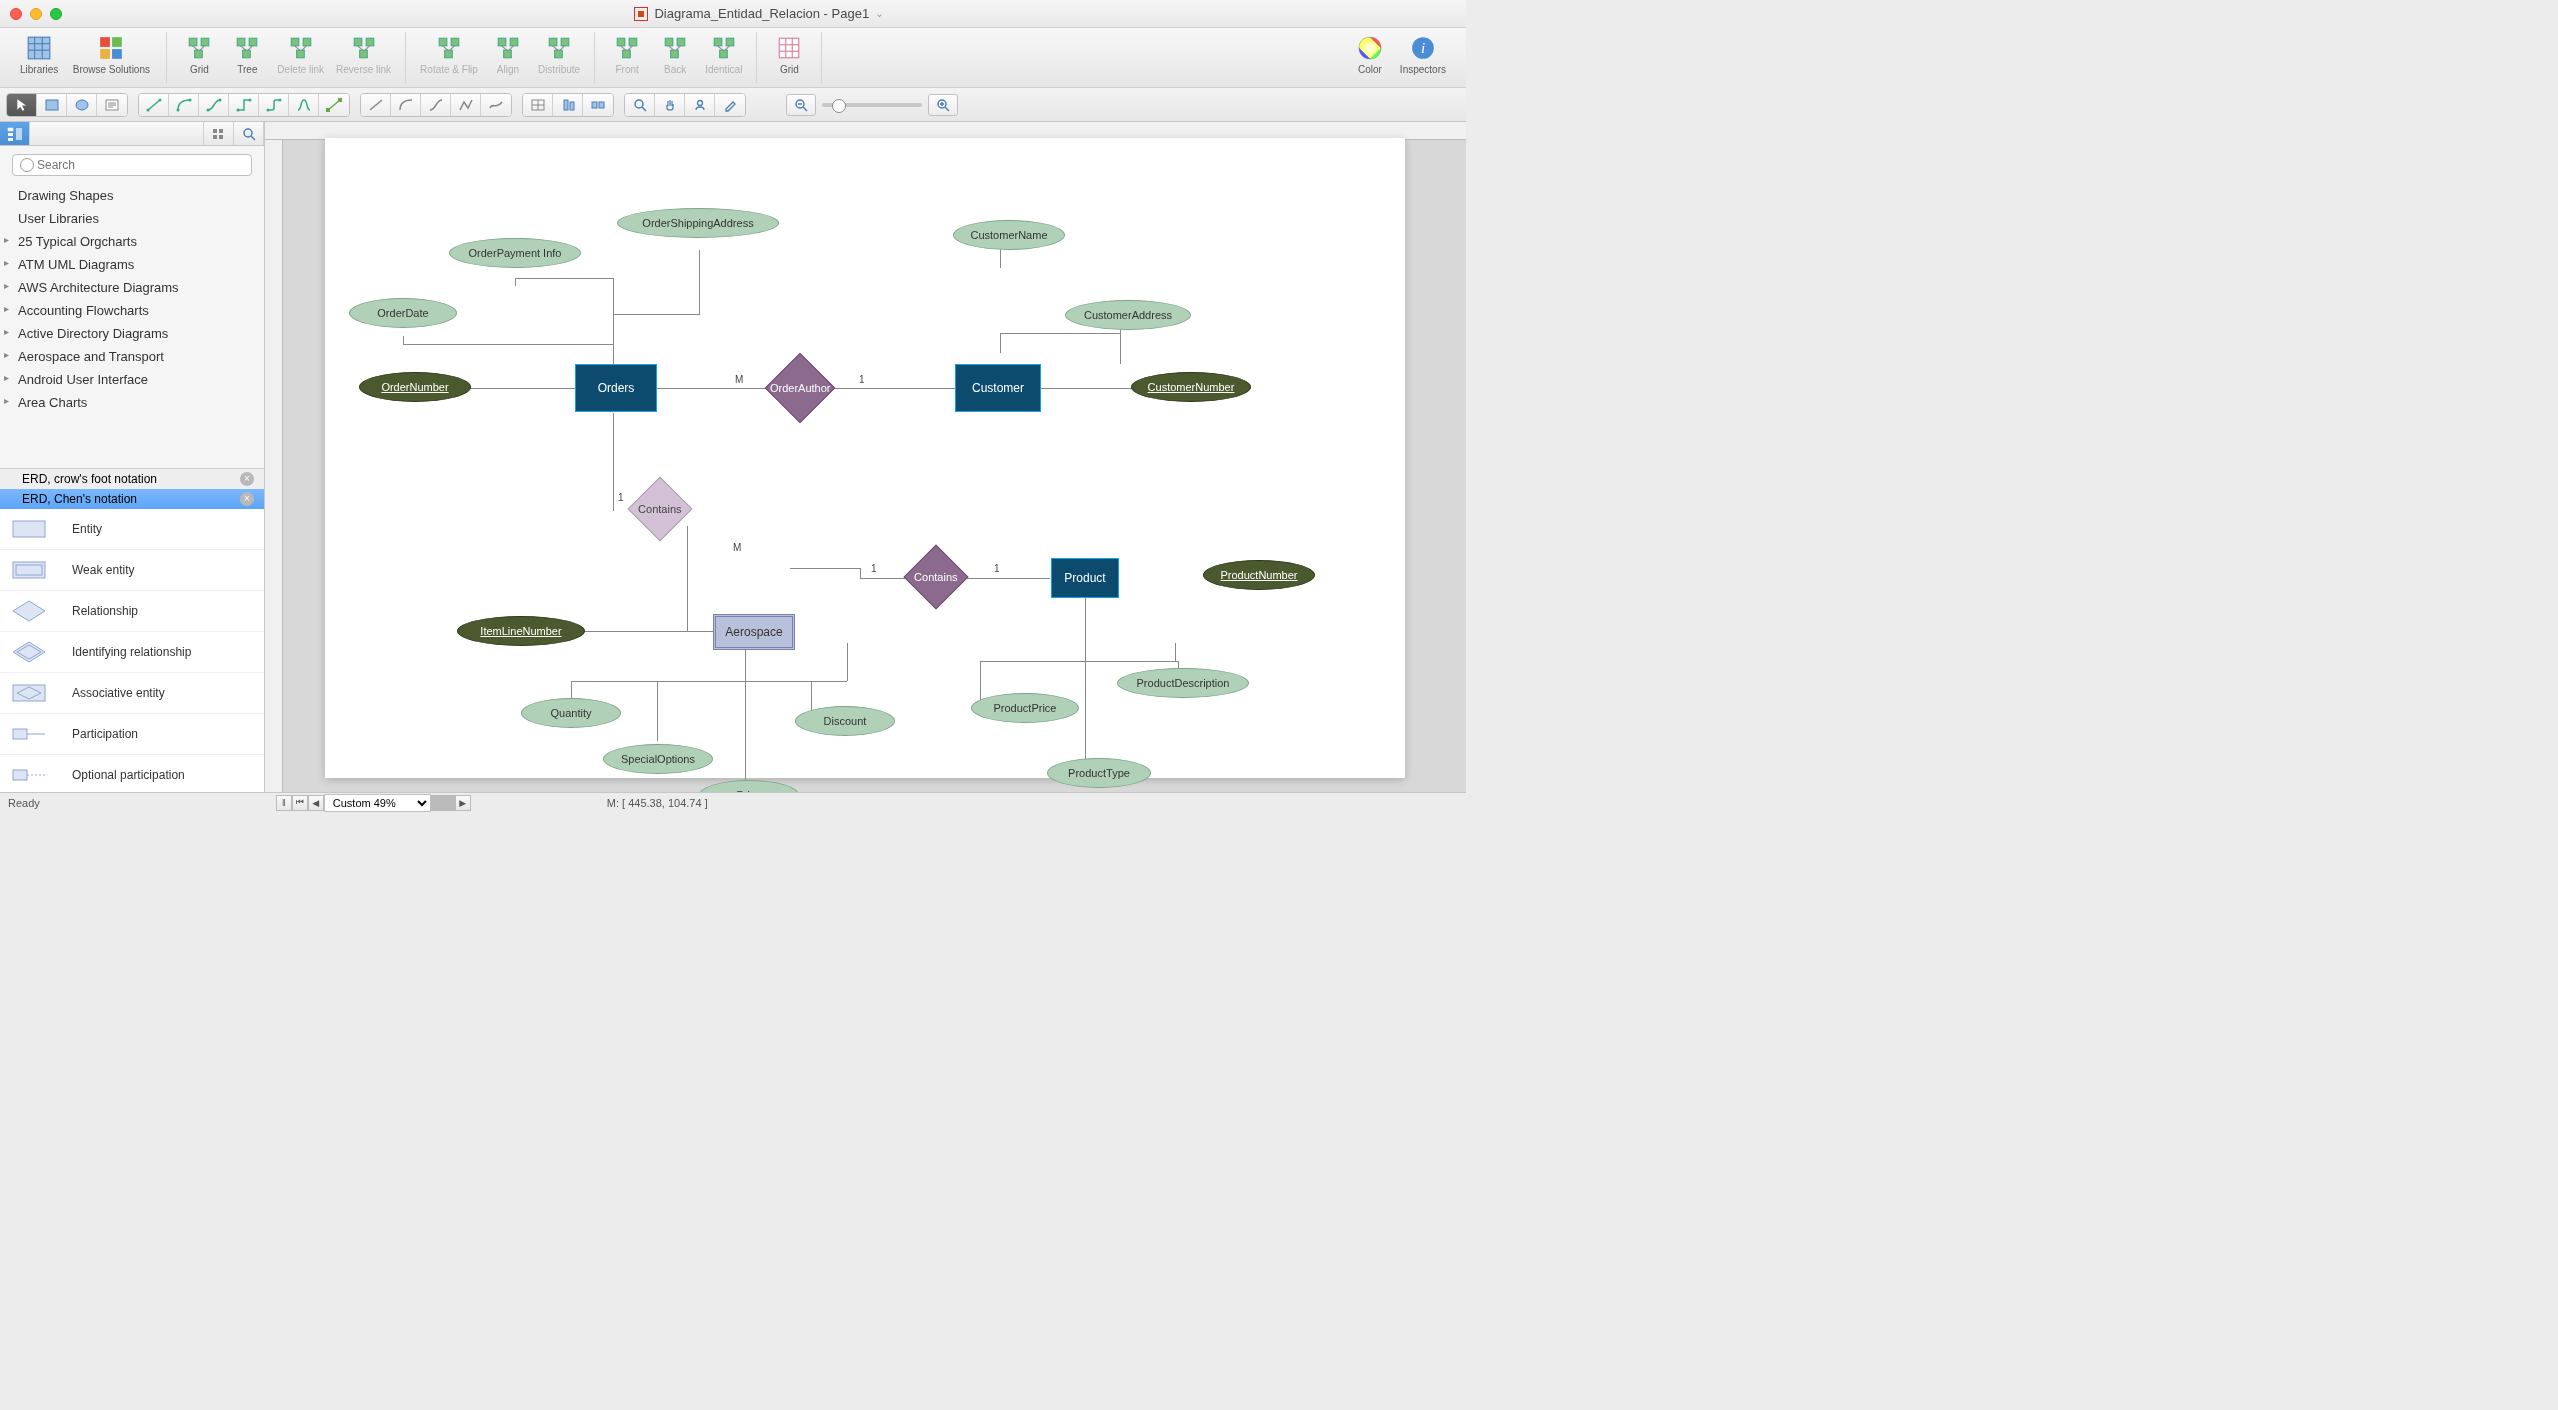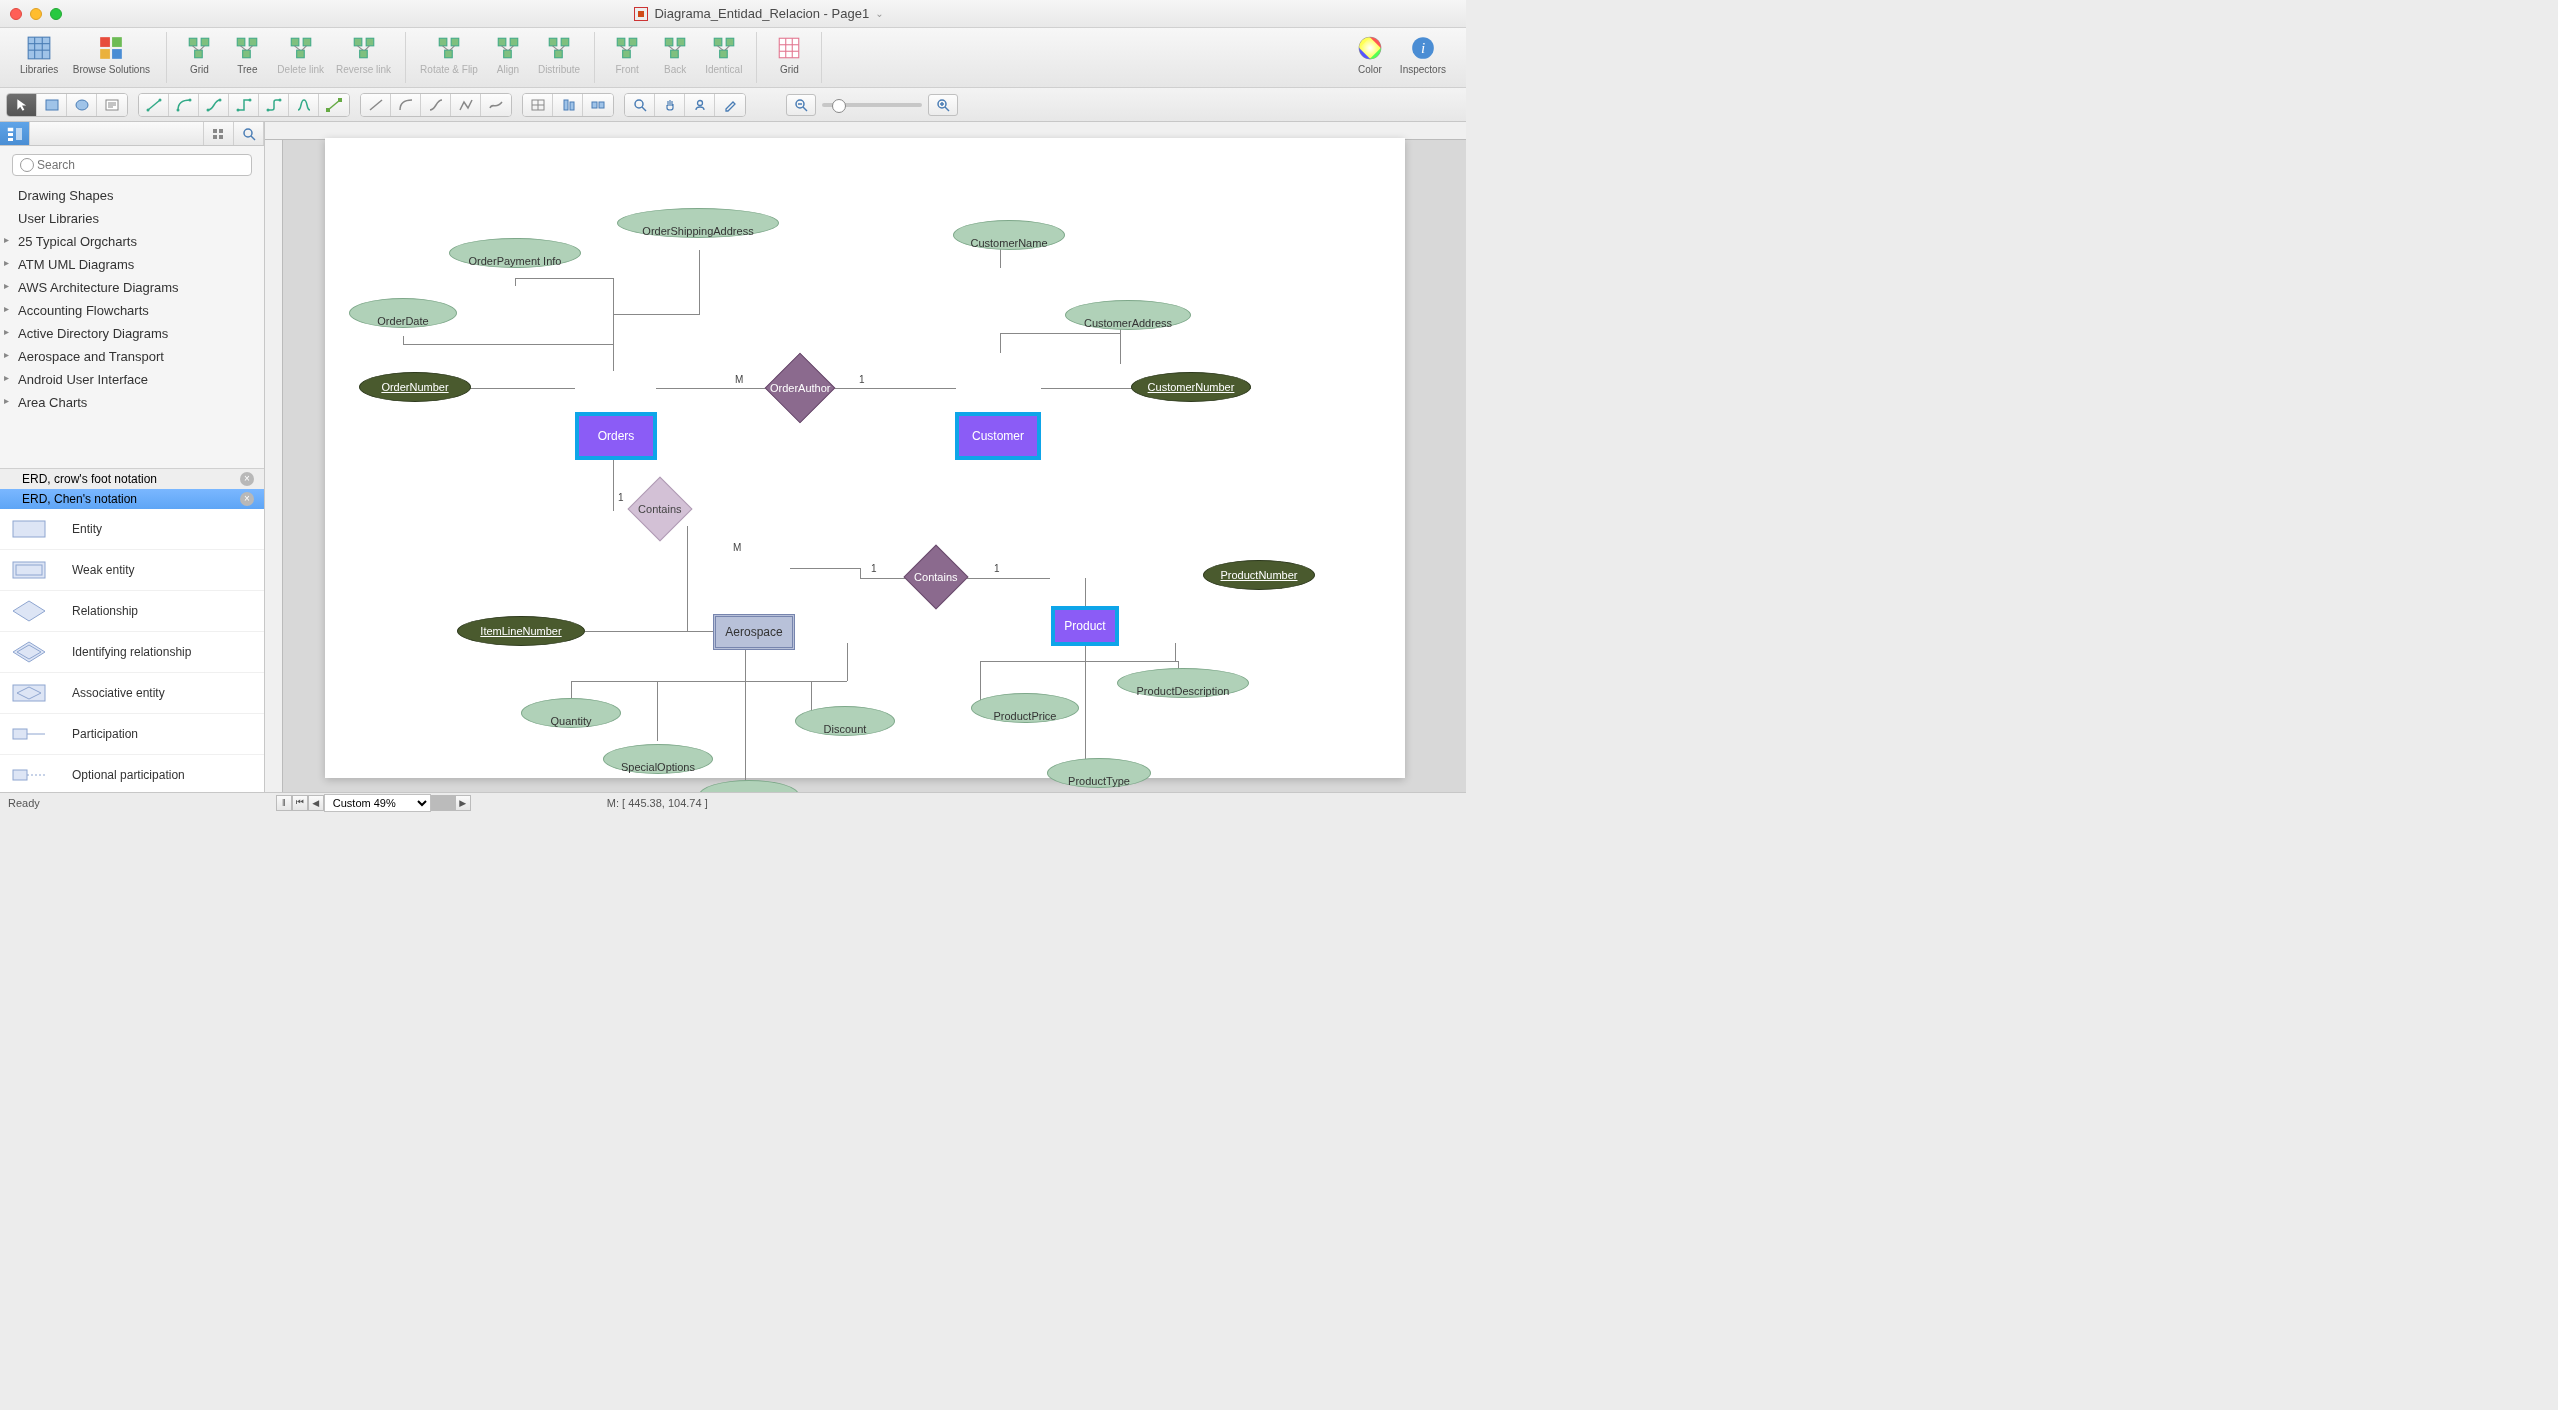--- a/index.html
+++ b/index.html
@@ -47,28 +47,28 @@
 .sub-lib .x { width:14px; height:14px; border-radius:50%; background:#b8b8b8; color:#fff; font-size:10px; text-align:center; line-height:14px; }
 .sub-lib.active { background: linear-gradient(#7ab7ff,#5ea5f5); }
 .shape-list { flex: 1; overflow: auto; background:#fff; }
 .shape-row { display:flex; align-items:center; gap:24px; padding:6px 10px; border-bottom:1px solid #f0f0f0; }
 .shape-thumb { width:38px; height:28px; display:flex; align-items:center; justify-content:center; }
 .shape-label { font-size:12px; color:#333; }
 .canvas-area { flex: 1; position: relative; background: #d8d8d8; overflow: auto; }
 .ruler-h { position:absolute; top:0; left:0; right:0; height:18px; background:#f0f0f0; border-bottom:1px solid #bbb; }
 .ruler-v { position:absolute; top:18px; left:0; bottom:0; width:18px; background:#f0f0f0; border-right:1px solid #bbb; }
 .page { position:absolute; left:60px; top:16px; width:1080px; height:640px; background:#fff; box-shadow: 0 2px 8px rgba(0,0,0,0.2); }
-.ent { position:absolute; background:#8b5cf6; color:#fff; font-size:12px; display:flex; align-items:center; justify-content:center; border:4px solid #0ea5e9;margin-top:48px; }
+.ent { position:absolute; background:#0c4a6e; color:#fff; font-size:12px; display:flex; align-items:center; justify-content:center; border:1px solid #0ea5e9; }
 .went { position:absolute; background:#b8c1d9; color:#333; border:3px double #7785ae; font-size:12px; display:flex; align-items:center; justify-content:center; }
 .rel { position:absolute; transform: rotate(45deg); font-size:11px; display:flex; align-items:center; justify-content:center; }
 .rel.purple { background:#8b6a8e; color:#fff; border:1px solid #6b4d6e; }
 .rel.light { background:#d3c1d6; color:#444; border:1px solid #b09bb4; }
 .rel span { transform: rotate(-45deg); white-space:nowrap; }
 .attr { position:absolute; border-radius:50%; display:flex; align-items:center; justify-content:center; font-size:11px; }
-.attr.green { background:#b0d1b8; border:1px solid #7ea88a; color:#333;align-items:flex-end; }
+.attr.green { background:#b0d1b8; border:1px solid #7ea88a; color:#333; }
 .attr.dark { background:#4a5a2e; border:1px solid #2e3a1e; color:#fff; text-decoration: underline; }
 .line { position:absolute; background:#888; }
 .card { position:absolute; font-size:10px; color:#444; }
 .statusbar { height: 20px; background:#ececec; border-top:1px solid #c7c7c7; display:flex; align-items:center; font-size:11px; color:#555; padding:0 8px; gap: 56px; }
 .zoom-select { height:18px; font-size:11px; border:1px solid #c0c0c0; padding:0 18px 0 4px; background:#fff; }
 .page-tabs { display:flex; gap:0; align-items:center; }
 .page-tab-btn { width:16px; height:16px; border:1px solid #bbb; background:linear-gradient(#fafafa,#e6e6e6); display:flex; align-items:center; justify-content:center; font-size:9px; }
 </style>
 </head>
 <body>

